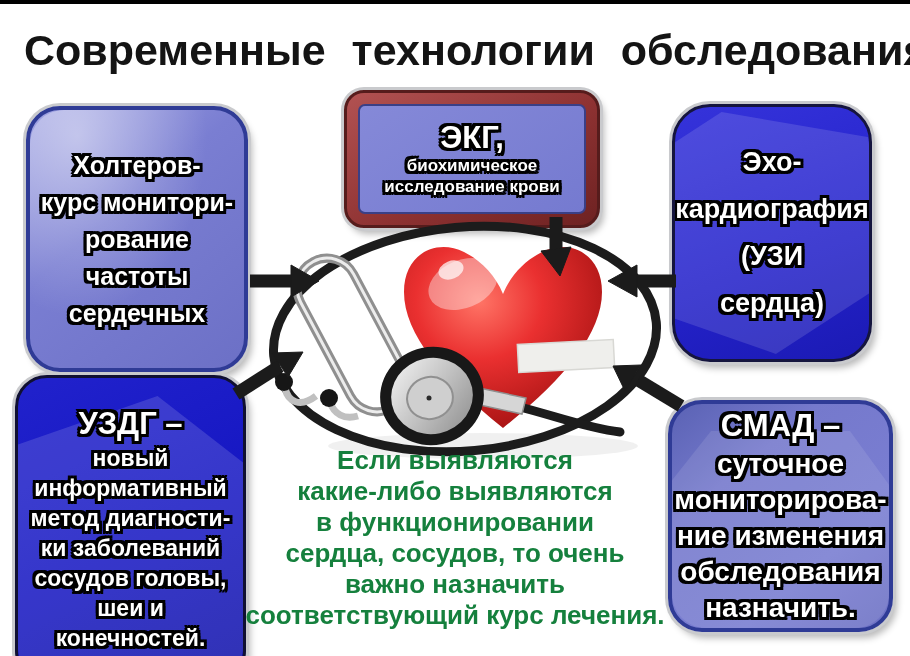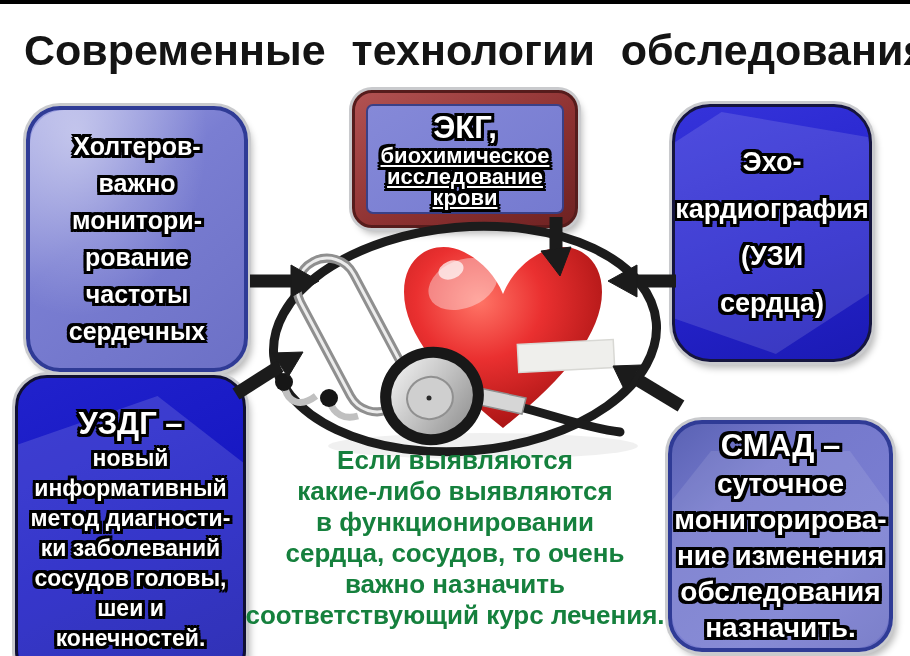--- a/index.html
+++ b/index.html
@@ -34,32 +34,32 @@
   }
   .box-holter {
     left:26px; top:102px; width:222px; height:266px; border-radius:34px;
     background:linear-gradient(140deg,#a0a3e2 0%,#7a7ed2 40%,#6c70c6 100%);
     border:4px solid #2f3b96;
   }
   .box-holter .sheen { background:radial-gradient(ellipse at 22% 10%, rgba(255,255,255,.45), rgba(255,255,255,0) 55%); }
   .box-holter .outline-text { font-size:25px; line-height:37px; }
 
   .box-ekg {
-    left:352px; top:86px; width:226px; height:138px; border-radius:20px;
+    left:344px; top:86px; width:256px; height:138px; border-radius:20px;
     background:linear-gradient(150deg,#b25252 0%,#8e3232 55%,#6e2222 100%);
     border:3px solid #561c1c;
   }
   .ekg-inner {
     position:absolute; inset:11px; border-radius:7px; z-index:1;
     background:linear-gradient(145deg,#8589d8 0%,#757ad0 100%);
     border:2px solid #3a3f86;
     display:flex; flex-direction:column; justify-content:center; align-items:center;
   }
   .ekg-heading { font-size:31px; line-height:34px; }
-  .ekg-lines   { font-size:22px; line-height:21px;text-decoration:underline; }
+  .ekg-lines   { font-size:17px; line-height:21px; }
 
   .box-echo {
     left:672px; top:100px; width:200px; height:258px; border-radius:38px;
     background:linear-gradient(160deg,#3533da 0%,#2523cc 55%,#1b1ab4 100%);
     border:3px solid #15153e;
   }
   .box-echo .sheen {
     background:rgba(255,255,255,.13);
     clip-path:polygon(24% 2%, 100% 12%, 100% 74%, 52% 98%, 0 84%, 0 14%);
   }
@@ -74,21 +74,20 @@
     background:rgba(255,255,255,.14);
     clip-path:polygon(0 22%, 62% 6%, 100% 28%, 100% 100%, 0 100%);
   }
   .uzdg-heading { font-size:31px; line-height:38px; }
   .uzdg-lines   { font-size:23px; line-height:30px;text-align:center; }
 
   .box-smad {
     left:668px; top:396px; width:225px; height:232px; border-radius:34px;
     background:linear-gradient(140deg,#5a62b4 0%,#7579cc 30%,#7a7ed2 70%,#6d71c4 100%);
     border:4px solid #2f3b96;
-    margin-top:20px;
   }
   .box-smad .sheen {
     background:rgba(255,255,255,.10);
     clip-path:polygon(0 34%, 18% 12%, 82% 12%, 100% 36%, 100% 100%, 0 100%);
   }
   .smad-heading { font-size:31px; line-height:40px; }
   .smad-lines   { font-size:28px; line-height:36px; }
 
   
   .footer-text {
@@ -108,21 +107,21 @@
 <body>
 
 <div class="stage">
 
   <div class="title">Современные технологии обследования</div>
 
   <div class="bubble box-holter">
     <div class="sheen"></div>
     <div class="outline-text">
         <div>Холтеров-</div>
-        <div>важно монитори-</div>
+        <div>курс монитори-</div>
         <div>рование</div>
         <div>частоты</div>
         <div>сердечных</div>
       </div>
   </div>
 
   <div class="bubble box-ekg">
     <div class="ekg-inner">
       <div class="outline-text ekg-heading">ЭКГ,</div>
       <div class="outline-text ekg-lines">

